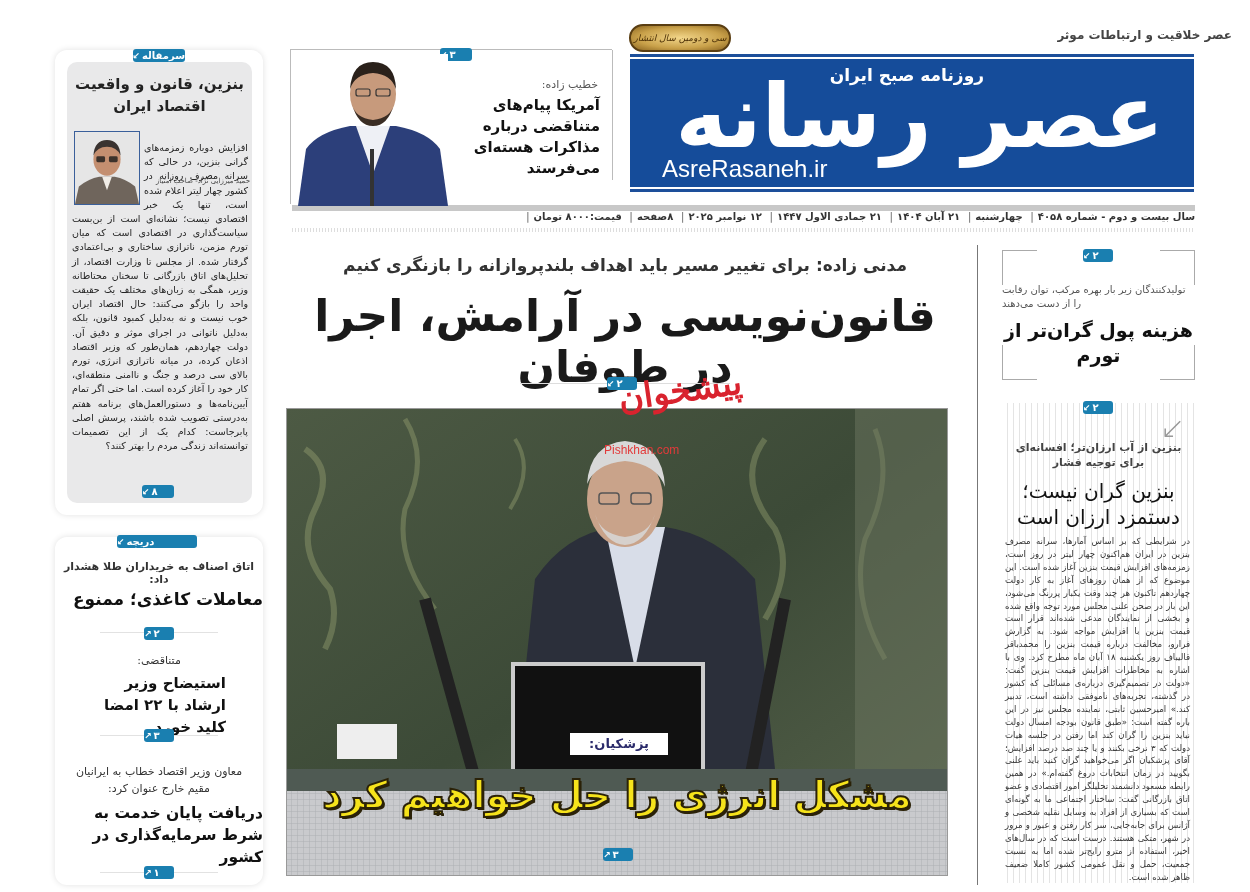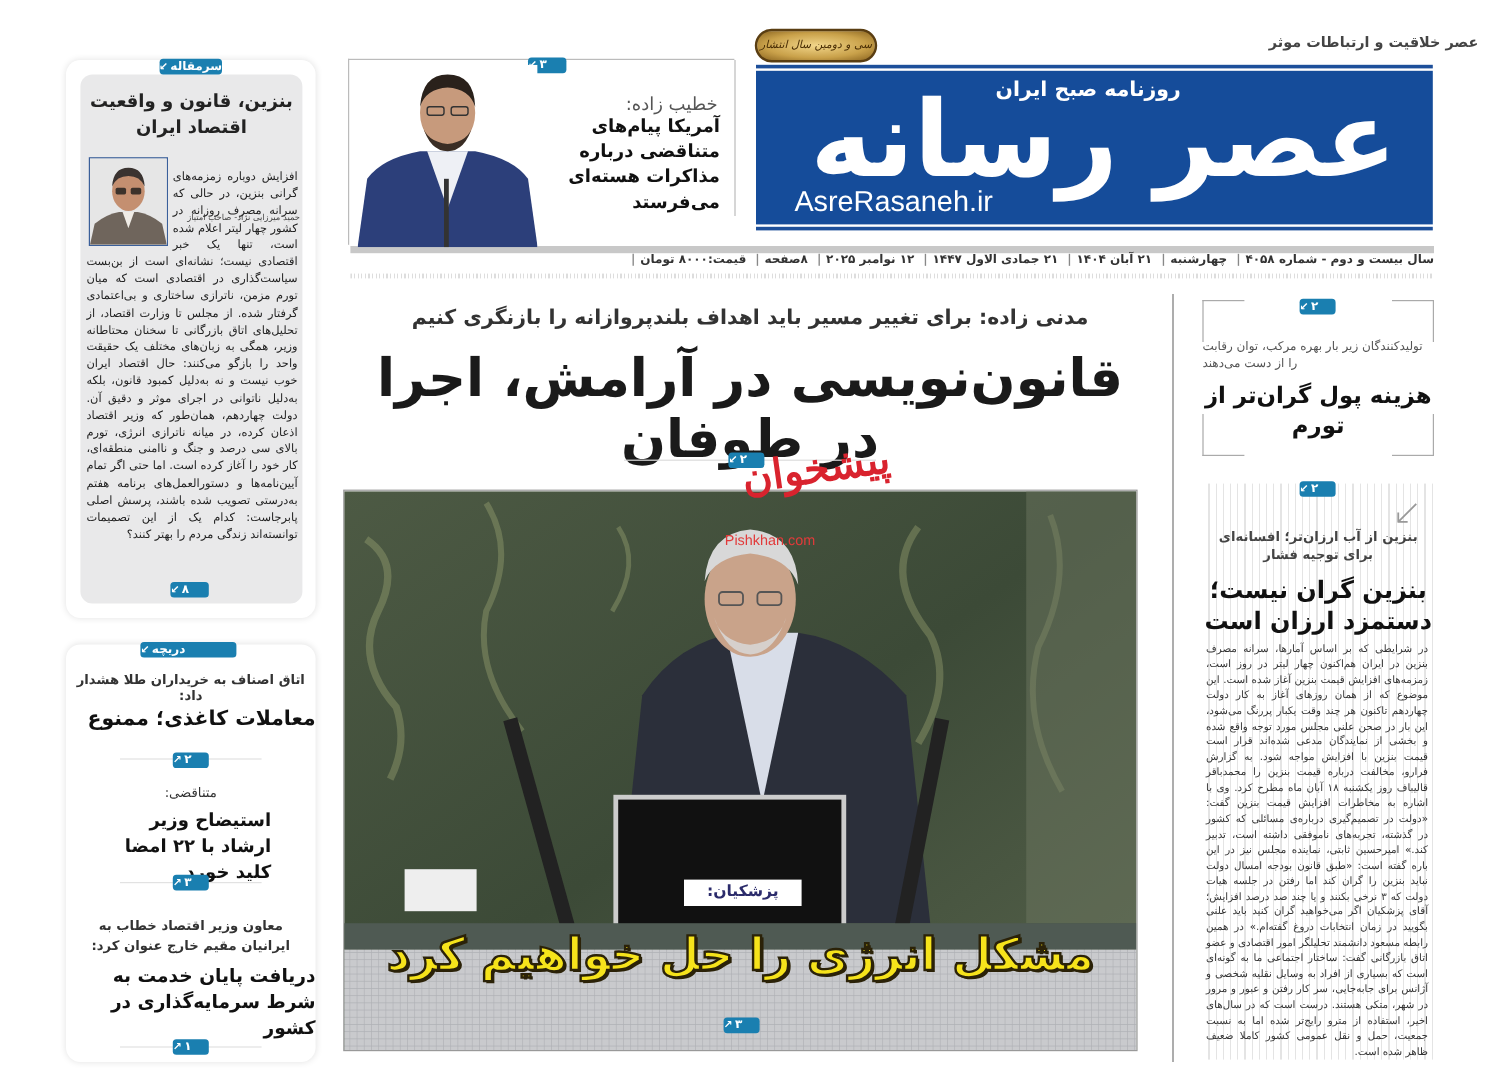--- a/index.html
+++ b/index.html
@@ -44,21 +44,21 @@
   }
   #issue-line span.sep { color: #888; margin: 0 4px; }
   #dot-rule { left: 292px; top: 228px; width: 903px; height: 4px;
     background: repeating-linear-gradient(90deg, #ddd 0 1px, transparent 1px 3px); }
 
   
   #kz-box { left: 290px; top: 49px; width: 322px; height: 155px;
     border-top: 1px solid #bbb; border-left: 1px solid #bbb; }
   #kz-box::after { content: ""; position: absolute; right: -1px; top: 0; width: 1px; height: 130px; background: #bbb; }
   #kz-photo { left: 298px; top: 54px; width: 150px; height: 152px; }
-  #kz-kicker { right: 640px; top: 78px; font-size: 15px; color: #555; }
+  #kz-kicker { right: 640px; top: 78px; font-size: 11px; color: #555; }
   #kz-head { right: 640px; top: 95px; width: 175px; text-align: right; font-size: 15px;
     font-weight: bold; line-height: 21px; color: #111; }
 
   
   #main-kicker { left: 290px; width: 670px; top: 255px; text-align: center; font-size: 17px; font-weight: bold; color: #333; }
   #main-head { left: 285px; width: 680px; top: 290px; text-align: center; font-size: 44px; font-weight: bold; color: #1a1a1a; letter-spacing: -1px; }
   #main-rule { left: 520px; top: 383px; width: 210px; height: 1px; background: #ddd; }
 
   
   #main-photo { left: 286px; top: 408px; width: 662px; height: 468px; overflow: hidden;
@@ -76,21 +76,21 @@
   
   #rc1-frame { left: 1002px; top: 250px; width: 193px; height: 130px; }
   .corner { position: absolute; width: 35px; height: 35px; border-color: #aaa; border-style: solid; }
   #rc1-kicker { left: 1002px; width: 193px; top: 283px; text-align: left; font-size: 10px; color: #555; line-height: 14px; }
   #rc1-head { left: 1002px; width: 193px; top: 318px; text-align: center; font-size: 19px; font-weight: bold; line-height: 25px; color: #111; }
 
   #rc2-frame { left: 1002px; top: 403px; width: 193px; height: 480px;
     background: repeating-linear-gradient(90deg, #fff 0 5px, #e4e4e4 5px 6px); }
   #rc2-arrow { left: 1160px; top: 410px; font-size: 30px; color: #999; font-weight: 100; }
   #rc2-kicker { left: 1002px; width: 193px; top: 440px; text-align: center; font-size: 11px; font-weight: bold; color: #444; line-height: 15px; }
-  #rc2-head { left: 1002px; width: 193px; top: 478px; text-align: center; font-size: 20px; font-weight: bold; line-height: 26px; color: #111; }
+  #rc2-head { left: 1002px; width: 193px; top: 478px; text-align: center; font-size: 20px; font-weight: normal; line-height: 26px; color: #111; }
   #rc2-body { left: 1005px; width: 185px; top: 535px; text-align: justify; font-size: 8.6px; line-height: 12.9px; color: #333; }
 
   
   #lc1 { left: 55px; top: 50px; width: 208px; height: 465px; background: #fff; border-radius: 12px;
     box-shadow: 0 0 6px rgba(0,0,0,0.12); }
   #lc1-inner { left: 67px; top: 62px; width: 185px; height: 441px; background: #e9e9ea; border-radius: 10px; }
   #lc1-head { left: 67px; width: 185px; top: 73px; text-align: center; font-size: 15px; font-weight: bold; line-height: 22px; color: #222; }
   #lc1-byline { right: 1002px; top: 129px; font-size: 7px; color: #444; }
   #lc1-photo { left: 74px; top: 131px; width: 66px; height: 74px; border: 1px solid #3a5f9a; overflow: hidden; }
   #lc1-body { left: 72px; width: 176px; top: 141px; text-align: justify; font-size: 9.5px; line-height: 14.2px; color: #222; }
@@ -258,18 +258,18 @@
 <div class="lc-rule" style="top:632px;"></div>
 <div class="badge" style="left:144px; top:627px; width:30px;">
   <span>۲</span><span class="arr">↗</span>
 </div>
 <div class="lc-kicker" style="top:654px; font-weight:normal;">متناقضی:</div>
 <div class="lc-head" style="top:672px; left:92px; width:134px;">استیضاح وزیر ارشاد با ۲۲ امضا کلید خورد</div>
 <div class="lc-rule" style="top:735px;"></div>
 <div class="badge" style="left:144px; top:729px; width:30px;">
   <span>۳</span><span class="arr">↗</span>
 </div>
-<div class="lc-kicker" style="top:763px; font-weight:bold; left:75px; width:168px; line-height:17px;">معاون وزیر اقتصاد خطاب به ایرانیان مقیم خارج عنوان کرد:</div>
+<div class="lc-kicker" style="top:763px; font-weight:normal; left:75px; width:168px; line-height:17px;">معاون وزیر اقتصاد خطاب به ایرانیان مقیم خارج عنوان کرد:</div>
 <div class="lc-head" style="top:802px; left:68px; width:182px; font-size:15.5px;margin-left:13px;">دریافت پایان خدمت به شرط سرمایه‌گذاری در کشور</div>
 <div class="lc-rule" style="top:872px;"></div>
 <div class="badge" style="left:144px; top:866px; width:30px;">
   <span>۱</span><span class="arr">↗</span>
 </div>
 
 </body></html>

